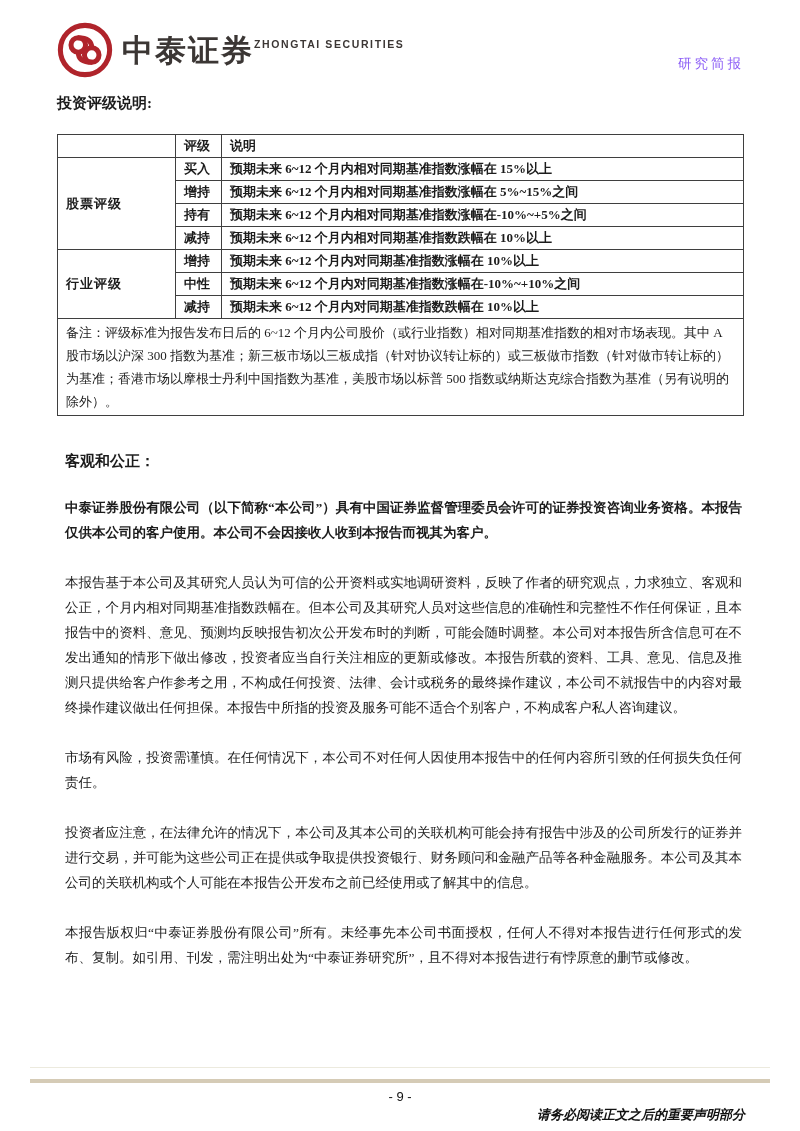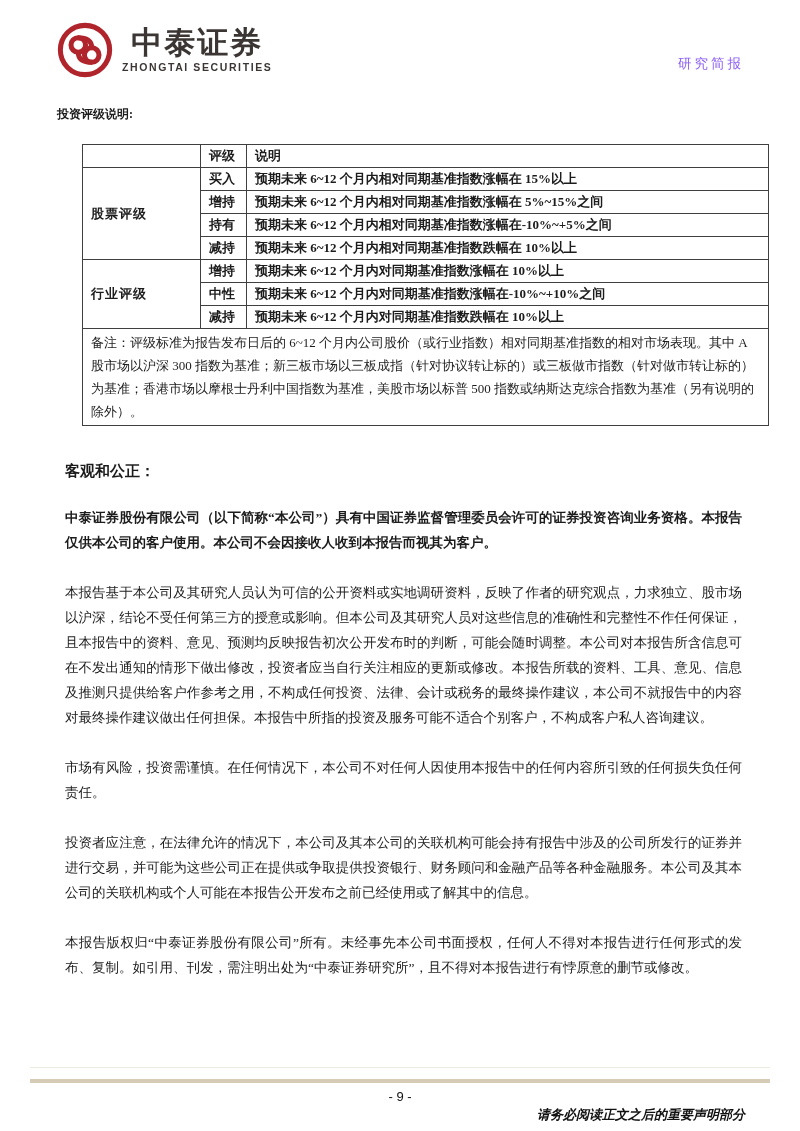--- a/index.html
+++ b/index.html
@@ -10,41 +10,40 @@
     font-family: "Liberation Serif", "DejaVu Serif", serif;
     color: #1c1c1c;
     overflow: hidden;
   }
   .content { padding: 22px 56px 0 57px; }
 
   
   .header { display: flex; justify-content: space-between; align-items: flex-start; height: 72px; }
   .brand { display: flex; align-items: center; gap: 9px; }
   .brand-mark { width: 56px; height: 56px; }
-  .brand-text { display: flex; flex-direction: column; line-height: 1; align-items: center; }
+  .brand-text { display: flex; flex-direction: row; line-height: 1; }
   .brand-cn {
     font-family: "Liberation Sans", "DejaVu Sans", sans-serif;
     font-size: 31px; font-weight: bold; color: #3b3634; letter-spacing: 2px;
   }
   .brand-en {
     font-family: "Liberation Sans", "DejaVu Sans", sans-serif;
     font-size: 10.5px; font-weight: bold; color: #3b3634; letter-spacing: 1.6px; margin-top: 4px;
   }
   .doc-type { font-size: 13.5px; letter-spacing: 3px; margin-top: 33px; color: #8b5cf6; }
 
   
-  .section-title { font-size: 12px; font-weight: bold; margin-top: 12px; }
+  .section-title { font-size: 15px; font-weight: bold; }
 
   
   .rating-table {
     width: 687px; margin-top: 21px;
     border-collapse: collapse;
     font-size: 13px; font-weight: bold;
     table-layout: fixed;
-    margin-left: 25px;
   }
   .rating-table th, .rating-table td {
     border: 1px solid #3f3f3f;
     padding: 2px 8px;
     height: 21px;
     text-align: left;
     vertical-align: middle;
   }
   .rating-table { border: 1.5px solid #3f3f3f; }
   .col-group { width: 118px; }
@@ -160,21 +159,21 @@
       <tr>
         <td class="note-cell" colspan="3">备注：评级标准为报告发布日后的 6~12 个月内公司股价（或行业指数）相对同期基准指数的相对市场表现。其中 A 股市场以沪深 300 指数为基准；新三板市场以三板成指（针对协议转让标的）或三板做市指数（针对做市转让标的）为基准；香港市场以摩根士丹利中国指数为基准，美股市场以标普 500 指数或纳斯达克综合指数为基准（另有说明的除外）。</td>
       </tr>
     </tbody>
   </table>
 
   <div class="statement">
     <div class="statement-title">客观和公正：</div>
     <div id="paras">
         <div class="para bold">中泰证券股份有限公司（以下简称“本公司”）具有中国证券监督管理委员会许可的证券投资咨询业务资格。本报告仅供本公司的客户使用。本公司不会因接收人收到本报告而视其为客户。</div>
-        <div class="para">本报告基于本公司及其研究人员认为可信的公开资料或实地调研资料，反映了作者的研究观点，力求独立、股市场以沪深，结论不受任何第三方的授意或影响。但本公司及其研究人员对这些信息的准确性和完整性不作任何保证，且本报告中的资料、意见、预测均反映报告初次公开发布时的判断，可能会随时调整。本公司对本报告所含信息可在不发出通知的情形下做出修改，投资者应当自行关注相应的更新或修改。本报告所载的资料、工具、意见、信息及推测只提供给客户作参考之用，不构成任何投资、法律、会计或税务的最终操作建议，本公司不就报告中的内容对最终操作建议做出任何担保。本报告中所指的投资及服务可能不适合个别客户，不构成客户私人咨询建议。</div>
+        <div class="para">本报告基于本公司及其研究人员认为可信的公开资料或实地调研资料，反映了作者的研究观点，力求独立、客观和公正，个月内相对同期基准指数跌幅在。但本公司及其研究人员对这些信息的准确性和完整性不作任何保证，且本报告中的资料、意见、预测均反映报告初次公开发布时的判断，可能会随时调整。本公司对本报告所含信息可在不发出通知的情形下做出修改，投资者应当自行关注相应的更新或修改。本报告所载的资料、工具、意见、信息及推测只提供给客户作参考之用，不构成任何投资、法律、会计或税务的最终操作建议，本公司不就报告中的内容对最终操作建议做出任何担保。本报告中所指的投资及服务可能不适合个别客户，不构成客户私人咨询建议。</div>
         <div class="para">市场有风险，投资需谨慎。在任何情况下，本公司不对任何人因使用本报告中的任何内容所引致的任何损失负任何责任。</div>
         <div class="para">投资者应注意，在法律允许的情况下，本公司及其本公司的关联机构可能会持有报告中涉及的公司所发行的证券并进行交易，并可能为这些公司正在提供或争取提供投资银行、财务顾问和金融产品等各种金融服务。本公司及其本公司的关联机构或个人可能在本报告公开发布之前已经使用或了解其中的信息。</div>
         <div class="para">本报告版权归“中泰证券股份有限公司”所有。未经事先本公司书面授权，任何人不得对本报告进行任何形式的发布、复制。如引用、刊发，需注明出处为“中泰证券研究所”，且不得对本报告进行有悖原意的删节或修改。</div>
       </div>
   </div>
 
 </div>
 
 <div class="footer">
   <div class="footer-rule-thin"></div>

